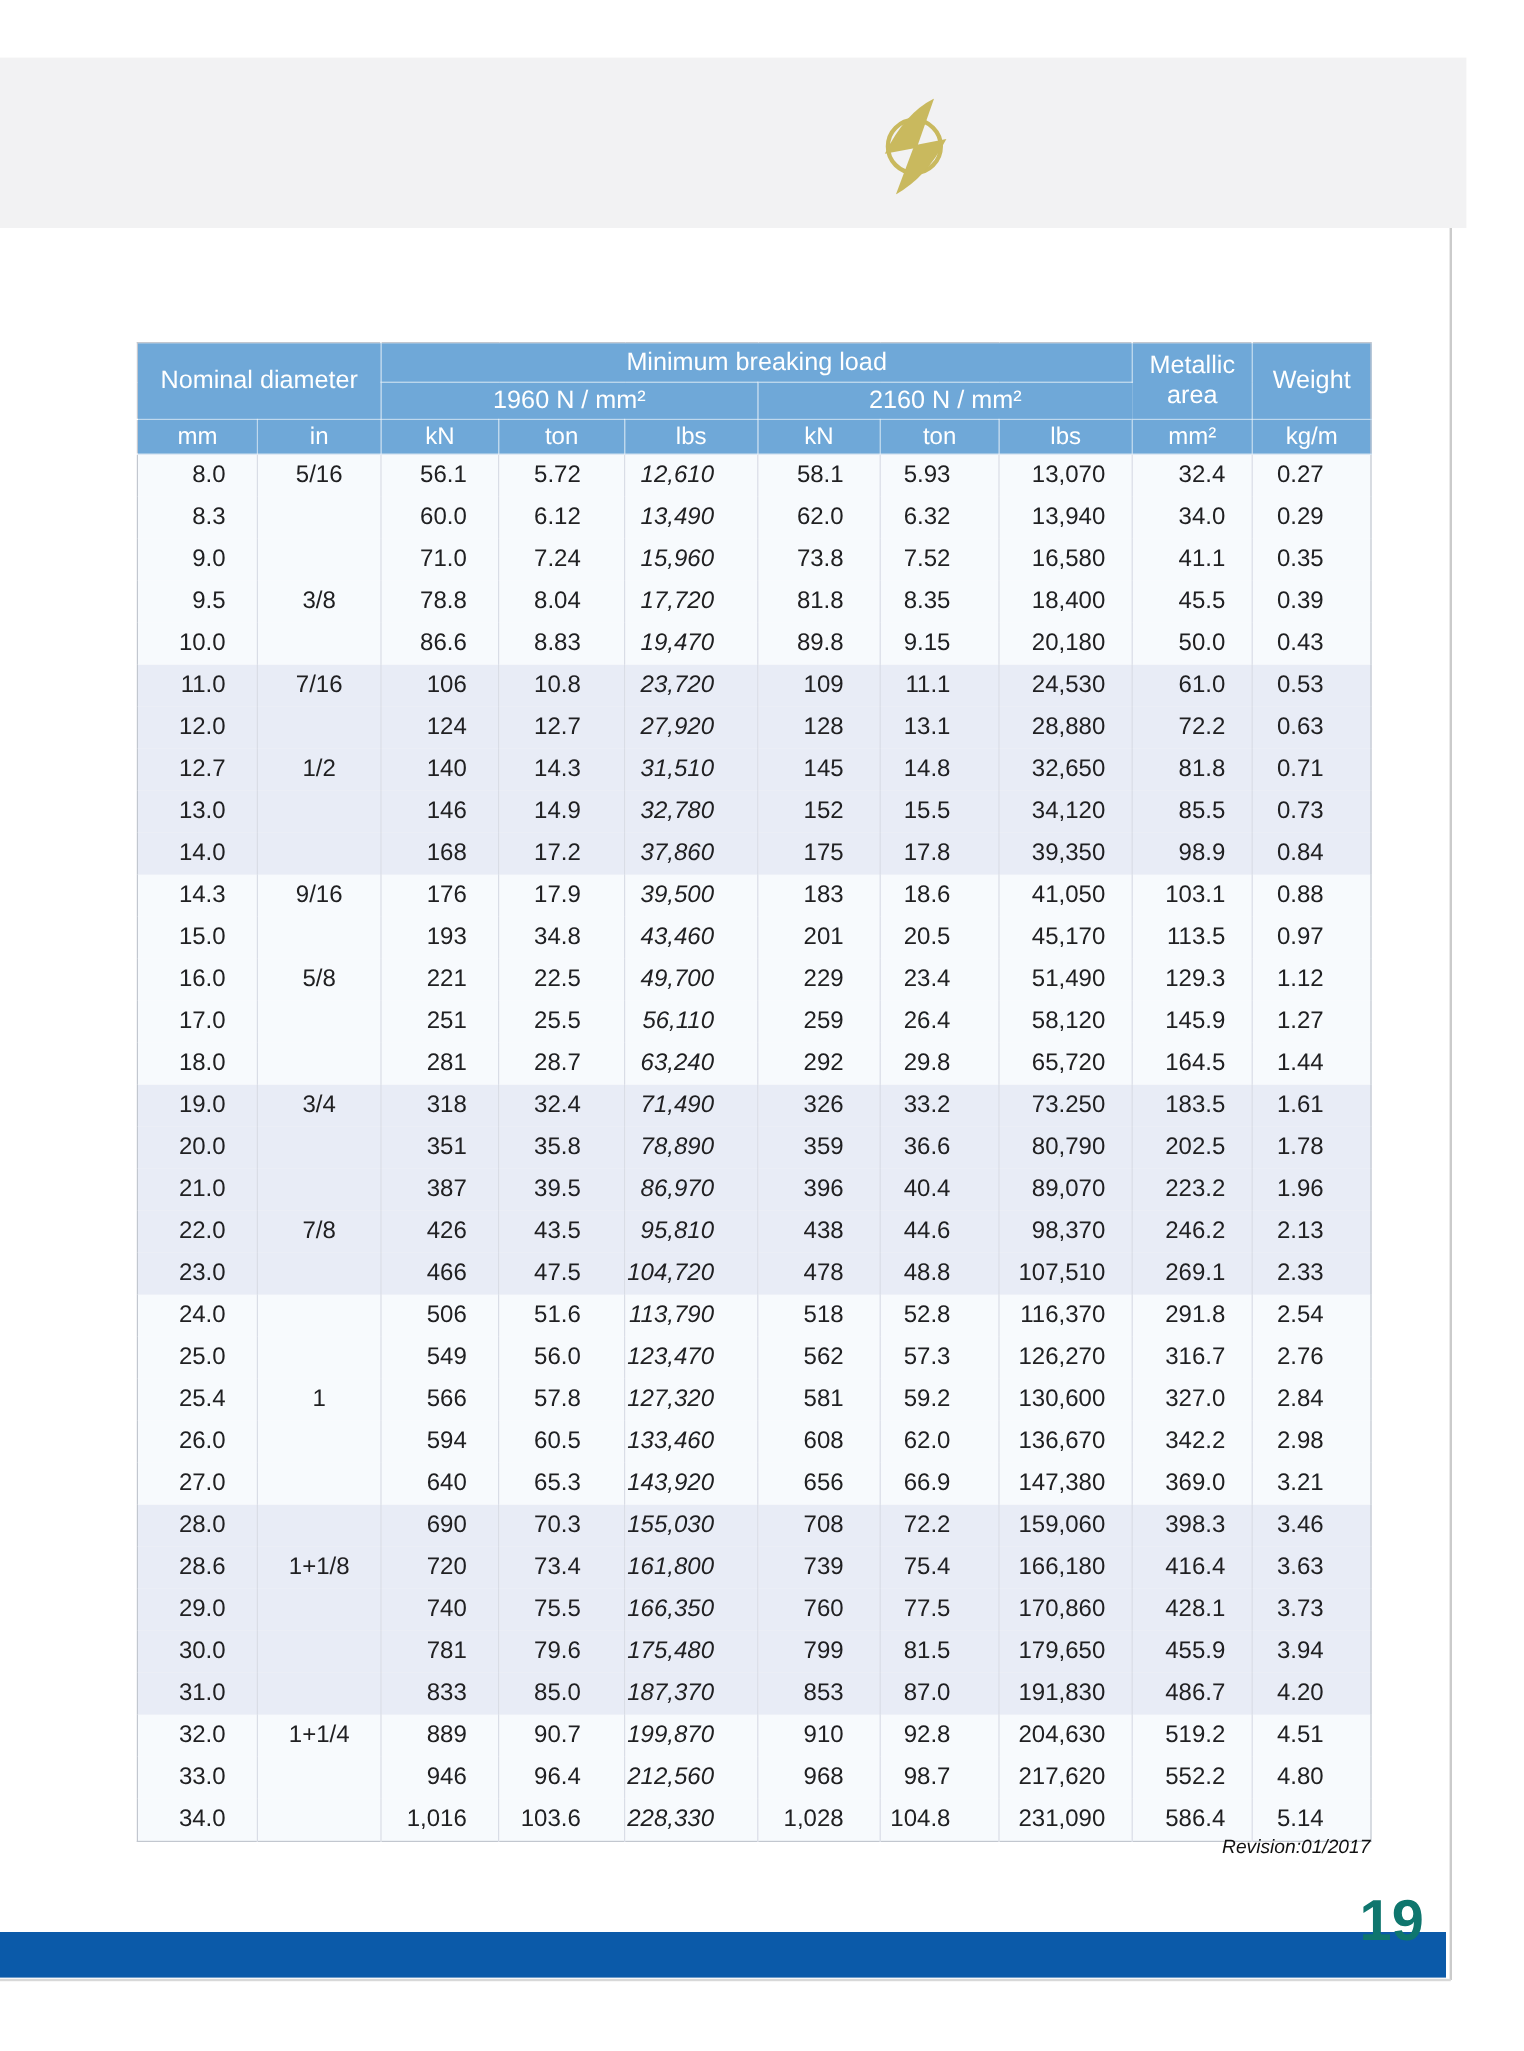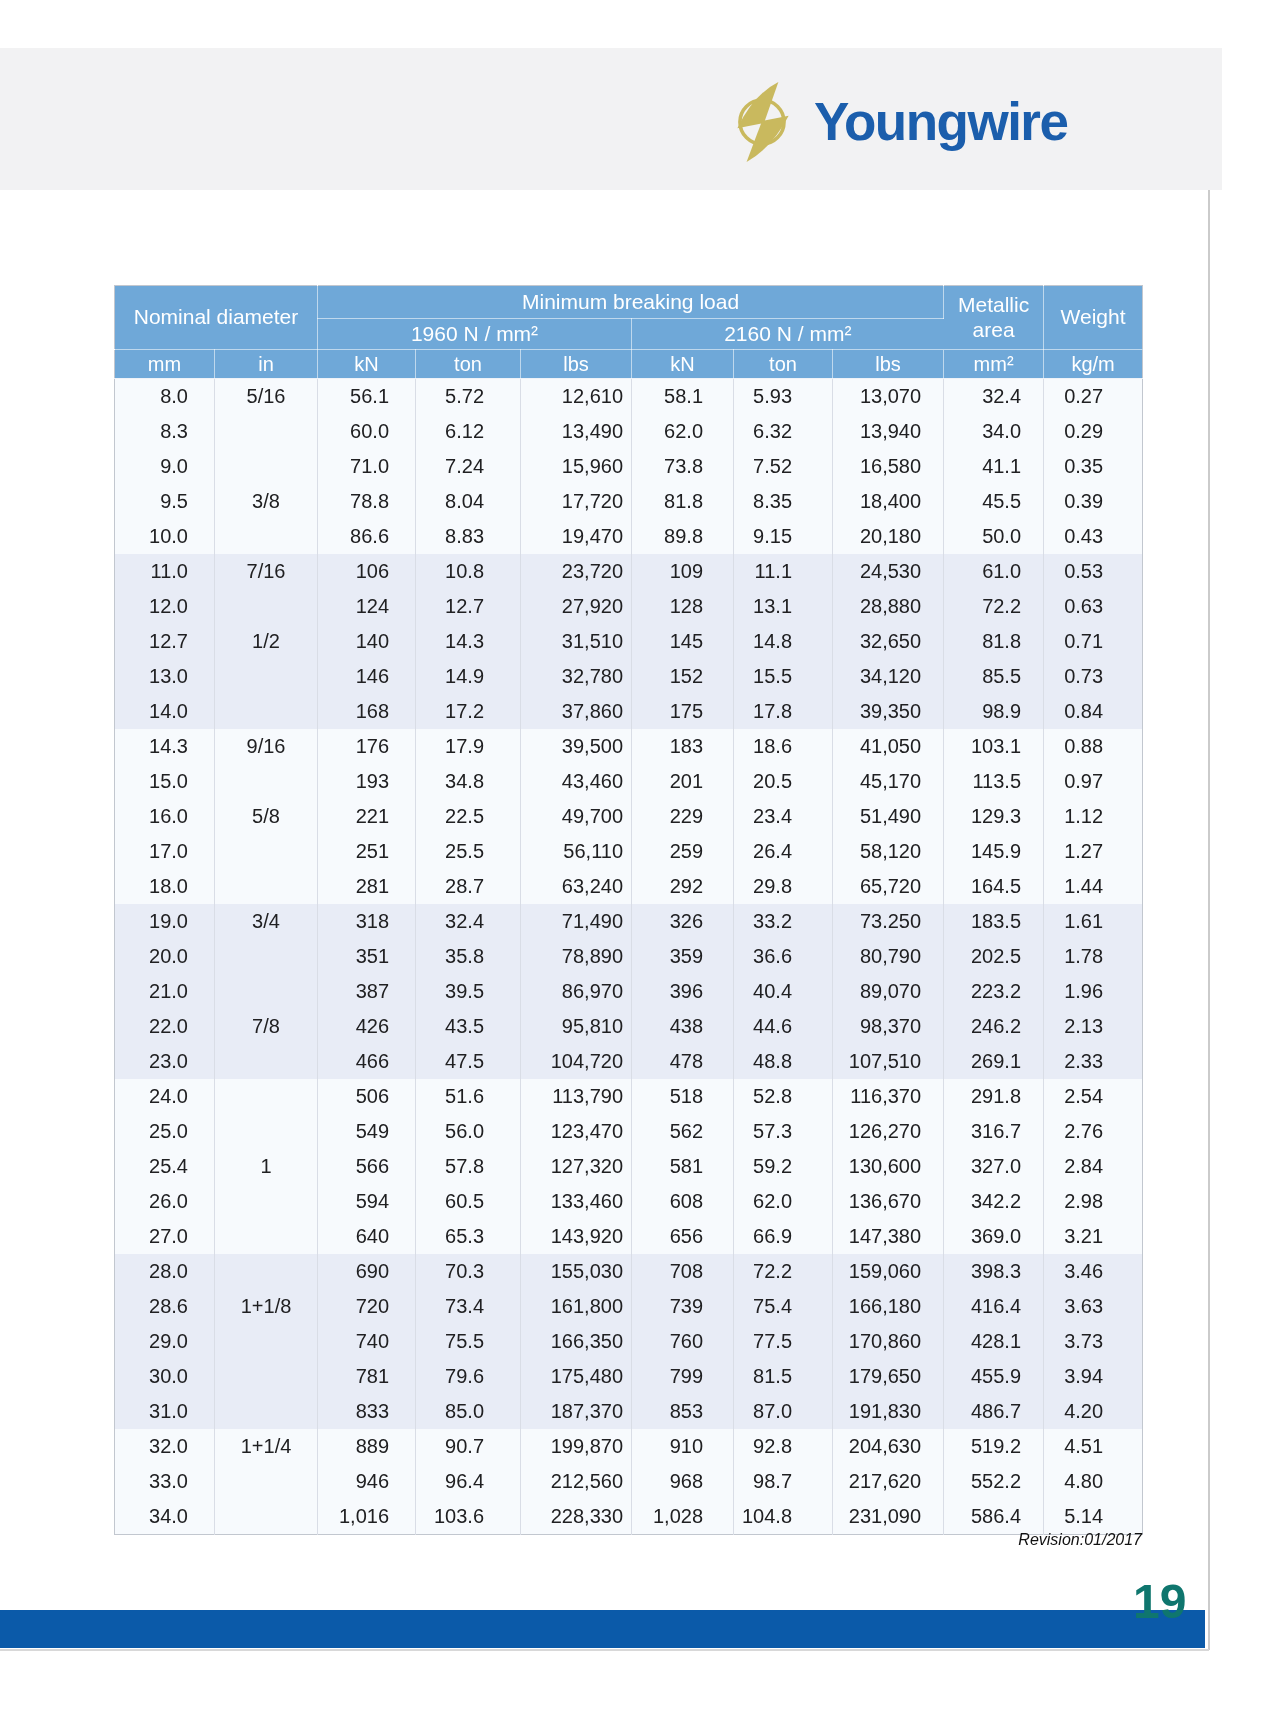--- a/index.html
+++ b/index.html
@@ -27,21 +27,21 @@
   .specs thead tr.r1 th{height:32px;}
   .specs thead tr.r2 th{height:30px;}
   .specs thead tr.r3 th{height:28px;font-size:20px;border-bottom:1px solid #eef2f8;}
   .specs th:last-child,.specs td:last-child{border-right:none;}
   .specs td{font-size:20px;color:#202022;height:35px;text-align:right;
             border-right:1px solid #d9dde6;background:#f7fafd;padding:0 26px 0 0;
             white-space:nowrap;}
   .specs tr.band td{background:#e8ecf6;}
   .specs td.c1{text-align:center;padding:0;}
   .specs td.c3{padding-right:36px;}
-  .specs td.c4{padding-right:8px;}
+  .specs td.c4{padding-right:36px;font-style:italic;}
   .specs td.c5{padding-right:30px;margin-top:24px;}
   .specs td.c6{padding-right:40px;}
   .specs td.c7{padding-right:22px;}
   .specs td.c8{padding-right:22px;}
   .specs td.c9{padding-right:39px;}
 
   
   .revision{top:1531px;right:128px;font-size:16px;font-style:italic;color:#111;}
   .footer-bar{left:0;top:1610px;width:1205px;height:38px;background:#0b5aa9;}
   .page-num{left:1133px;top:1578px;font-size:48px;font-weight:bold;color:#0f766e;
@@ -53,21 +53,20 @@
 <div>
 
   <div class="abs top-band"></div>
 
   <div class="abs logo">
     <svg class="logo-icon" viewBox="0 0 72 78" xmlns="http://www.w3.org/2000/svg">
       <circle cx="35" cy="39" r="21.5" fill="none" stroke="#c9b95e" stroke-width="3.5"></circle>
       <path d="M51 0 Q27 12 11 45 L37 40 Z" fill="#c9b95e"></path>
       <path d="M20 78 Q45 64 61 33 L35 38 Z" fill="#c9b95e"></path>
     </svg>
-    <div class="logo-text">Youngwire</div>
   </div>
 
   <div class="abs page-edge-v"></div>
   <div class="abs page-edge-b"></div>
 
   <table class="specs">
     <colgroup>
       <col style="width:100px">
         <col style="width:103px">
         <col style="width:98px">

